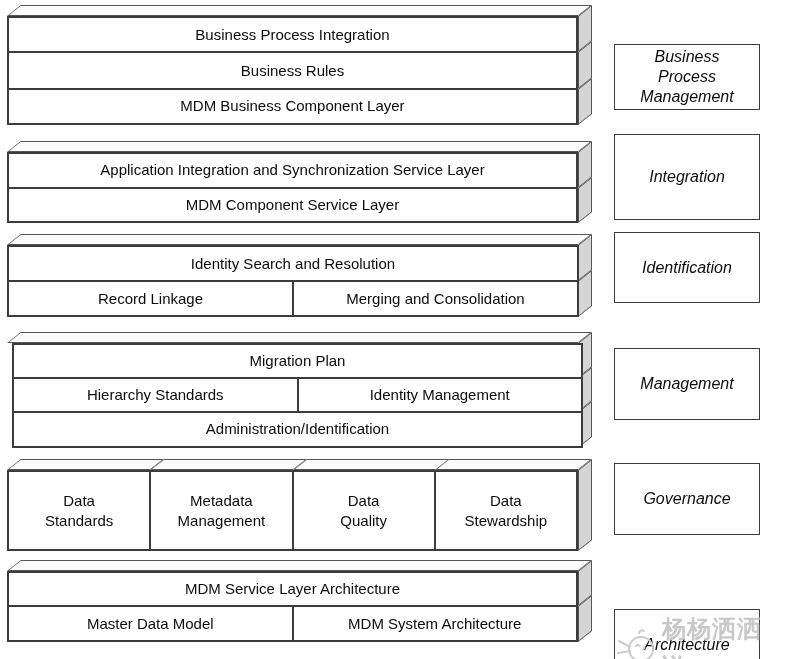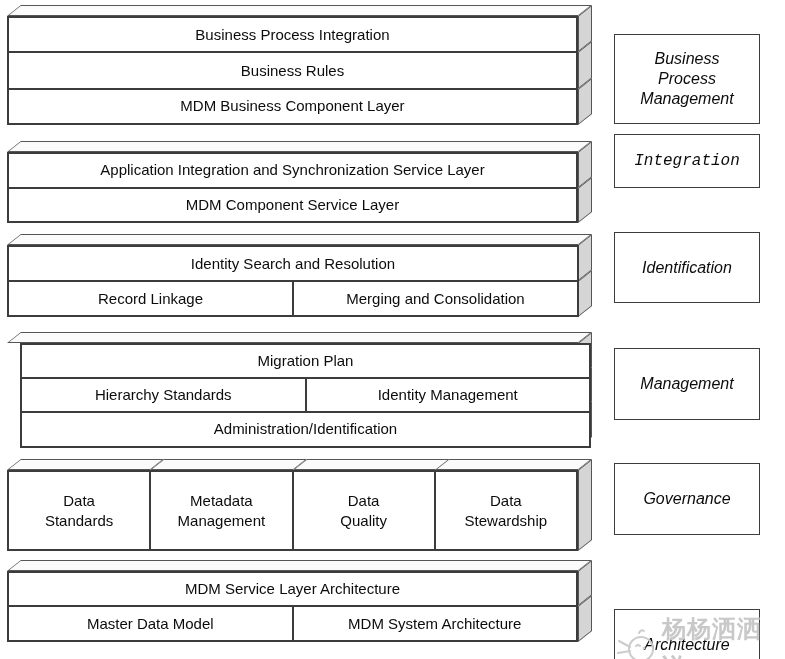--- a/index.html
+++ b/index.html
@@ -95,37 +95,37 @@
           <div class="layer-row" style="flex: 36 0 0px;">
             <div class="layer-cell">Business Process Integration</div>
           </div>
           <div class="layer-row" style="flex: 37 0 0px;">
             <div class="layer-cell">Business Rules</div>
           </div>
           <div class="layer-row" style="flex: 36 0 0px;">
             <div class="layer-cell">MDM Business Component Layer</div>
           </div>
         </div>
-        <div class="label-box" style="top: 34px; height: 90px;">Business
+        <div class="label-box" style="top: 44px; height: 66px;">Business
 Process
 Management</div>
       </div>
       <div>
         <div class="top-face" style="left: 7px; top: 141px; width: 571px; height: 11px;"></div>
         <div class="side-face" style="left: 578px; top: 152px; width: 14px; height: 36px;"></div>
         <div class="side-face" style="left: 578px; top: 188px; width: 14px; height: 35px;"></div>
         <div class="front-face" style="left: 7px; top: 152px; width: 571px; height: 71px;">
           <div class="layer-row" style="flex: 36 0 0px;">
             <div class="layer-cell">Application Integration and Synchronization Service Layer</div>
           </div>
           <div class="layer-row" style="flex: 35 0 0px;">
             <div class="layer-cell">MDM Component Service Layer</div>
           </div>
         </div>
-        <div class="label-box" style="top: 134px; height: 54px; font-family: Liberation Mono, monospace;">Integration</div>
+        <div class="label-box" style="top: 134px; height: 86px;">Integration</div>
       </div>
       <div>
         <div class="top-face" style="left: 7px; top: 234px; width: 571px; height: 11px;"></div>
         <div class="side-face" style="left: 578px; top: 245px; width: 14px; height: 36px;"></div>
         <div class="side-face" style="left: 578px; top: 281px; width: 14px; height: 36px;"></div>
         <div class="front-face" style="left: 7px; top: 245px; width: 572px; height: 72px;">
           <div class="layer-row" style="flex: 36 0 0px;">
             <div class="layer-cell">Identity Search and Resolution</div>
           </div>
           <div class="layer-row" style="flex: 36 0 0px;">
@@ -133,21 +133,21 @@
             <div class="layer-cell">Merging and Consolidation</div>
           </div>
         </div>
         <div class="label-box" style="top: 232px; height: 71px;">Identification</div>
       </div>
       <div>
         <div class="top-face" style="left: 7px; top: 332px; width: 571px; height: 11px;"></div>
         <div class="side-face" style="left: 578px; top: 343px; width: 14px; height: 35px;"></div>
         <div class="side-face" style="left: 578px; top: 378px; width: 14px; height: 34px;"></div>
         <div class="side-face" style="left: 578px; top: 412px; width: 14px; height: 36px;"></div>
-        <div class="front-face" style="left: 20px; top: 343px; width: 571px; height: 105px;">
+        <div class="front-face" style="left: 12px; top: 343px; width: 571px; height: 105px;">
           <div class="layer-row" style="flex: 35 0 0px;">
             <div class="layer-cell">Migration Plan</div>
           </div>
           <div class="layer-row" style="flex: 34 0 0px;">
             <div class="layer-cell">Hierarchy Standards</div>
             <div class="layer-cell">Identity Management</div>
           </div>
           <div class="layer-row" style="flex: 36 0 0px;">
             <div class="layer-cell">Administration/Identification</div>
           </div>

